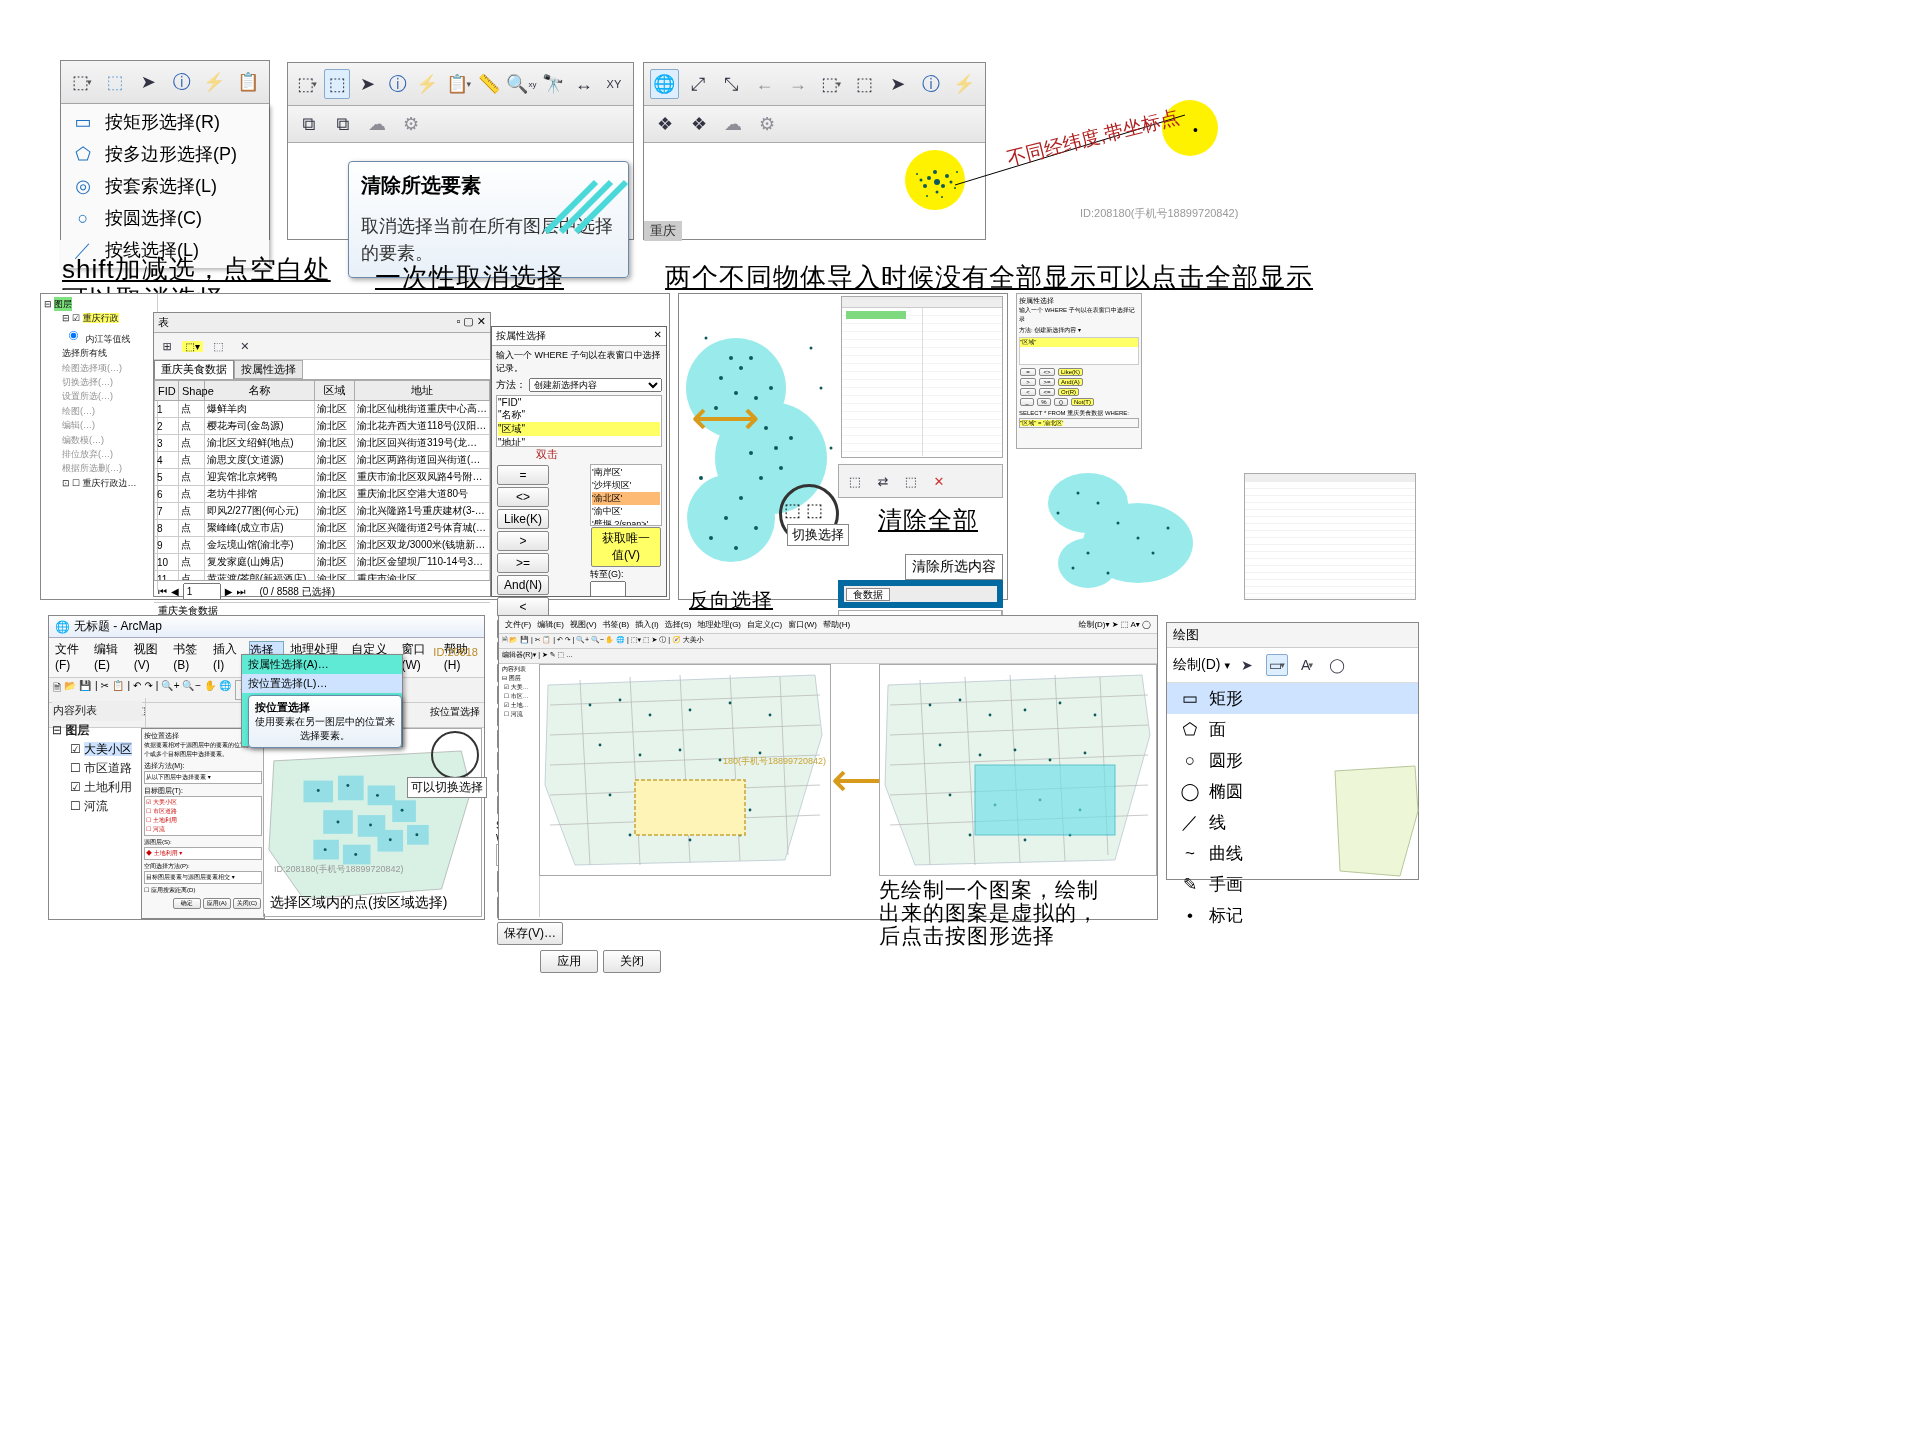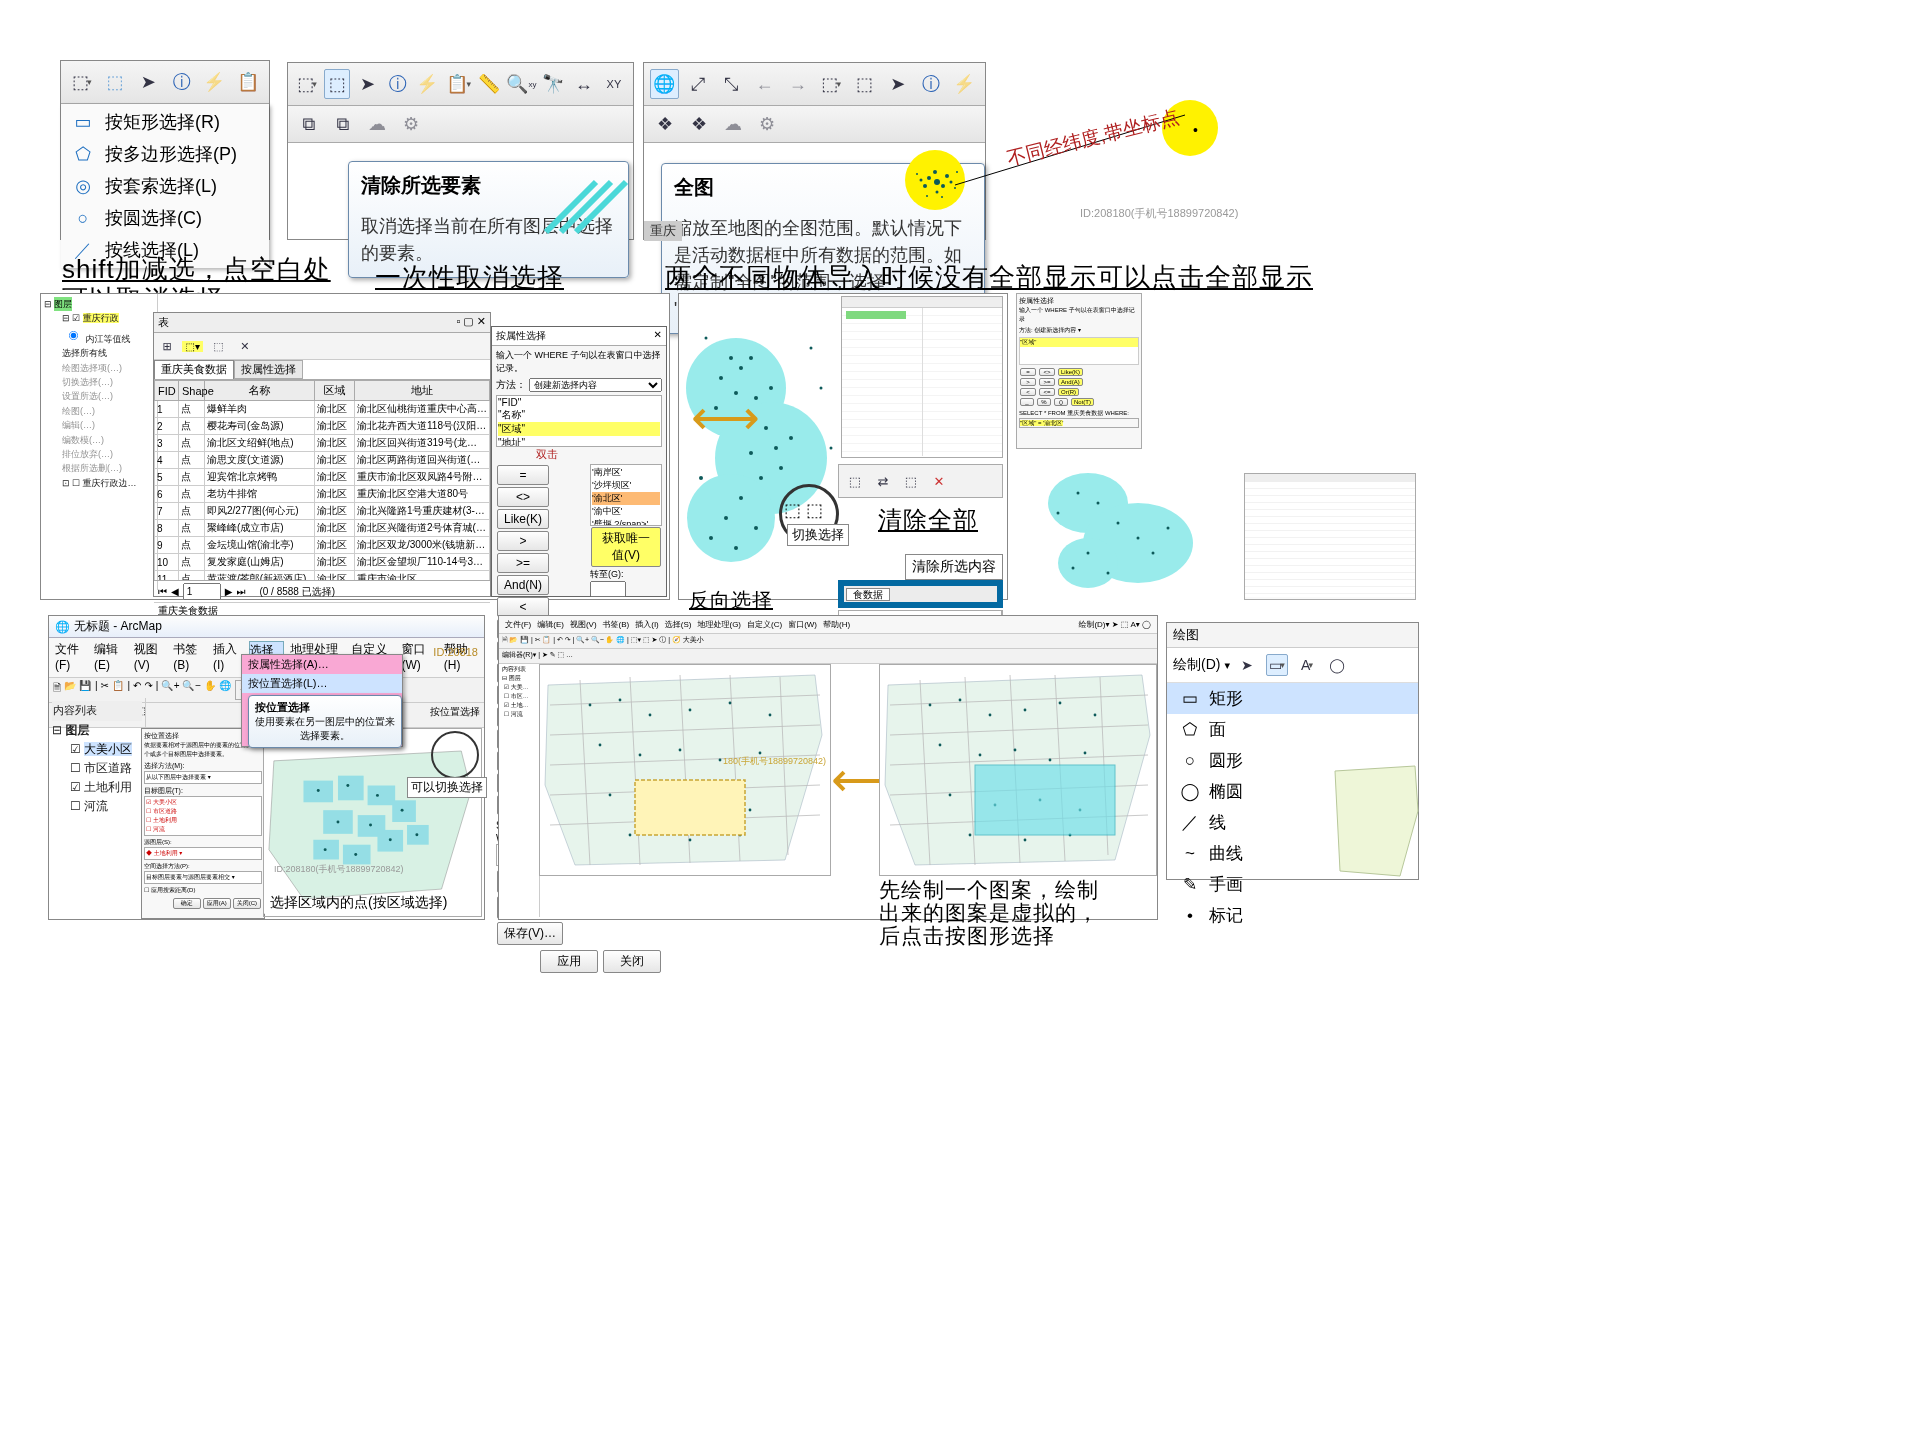--- a/index.html
+++ b/index.html
@@ -240,27 +240,20 @@
     <span class="tb-icon">⬚</span>
     <span class="tb-icon">➤</span>
     <span class="tb-icon" style="color:#2a62b5">ⓘ</span>
     <span class="tb-icon faded">⚡</span>
   </div>
   <div class="toolbar" style="height:36px;">
     <span class="tb-icon">❖</span>
     <span class="tb-icon">❖</span>
     <span class="tb-icon faded">☁</span>
     <span class="tb-icon faded">⚙</span>
-  </div>
-  <div class="tooltip" style="left:17px; top:100px; width:298px;">
-    <div class="tt-title">全图</div>
-    <div class="tt-body">
-      <span>缩放至地图的全图范围。默认情况下是活动数据框中所有数据的范围。如需定制"全图"的范围，选择</span><br>
-      <span>"视图 &gt; 数据框属性"。</span>
-    </div>
   </div>
   <div style="position:absolute; left:0px; bottom:-2px; font-size:13px; color:#333; background:#ccc; padding:1px 6px;">重庆</div>
 </div>
 <div class="caption" style="left:665px; top:260px;">两个不同物体导入时候没有全部显示可以点击全部显示</div>
 
 <div style="position:absolute; left:905px; top:100px; width:315px; height:130px;">
   <div class="yellow-spot" style="left:0px; top:50px; width:60px; height:60px;"></div>
   <svg width="60" height="60" style="position:absolute; left:2px; top:52px;">
       <g class="svg-cluster">
         <circle cx="30" cy="30" r="3"></circle>
@@ -634,21 +627,21 @@
     <span>编辑(E)</span>
     <span>视图(V)</span>
     <span>书签(B)</span>
     <span>插入(I)</span>
     <span style="background:#cde3ff; border:1px solid #7ab;">选择(S)</span>
     <span>地理处理(G)</span>
     <span>自定义(C)</span>
     <span>窗口(W)</span>
     <span>帮助(H)</span>
   </div>
-  <div style="position:absolute; left:192px; top:38px; width:160px; background:#f9a8d4; border:1px solid #888; box-shadow:2px 2px 4px rgba(0,0,0,0.3); font-size:11px; z-index:5;">
+  <div style="position:absolute; left:192px; top:38px; width:160px; background:#5eead4; border:1px solid #888; box-shadow:2px 2px 4px rgba(0,0,0,0.3); font-size:11px; z-index:5;">
     <div style="padding:2px 6px;">按属性选择(A)…</div>
     <div style="padding:2px 6px; background:#cde3ff;">按位置选择(L)…</div>
     <div class="tooltip" style="position:relative; left:6px; top:2px; width:140px; padding:4px 6px;">
       <div style="font-weight:bold; font-size:11px;">按位置选择</div>
       <div style="font-size:10px;text-align:center;">使用要素在另一图层中的位置来选择要素。</div>
     </div>
   </div>
 
   <div style="height:20px; background:#f2f2f2; border-bottom:1px solid #ccc; font-size:10px; padding:2px 4px; display:flex; gap:3px;">
     <span>🗎</span>

